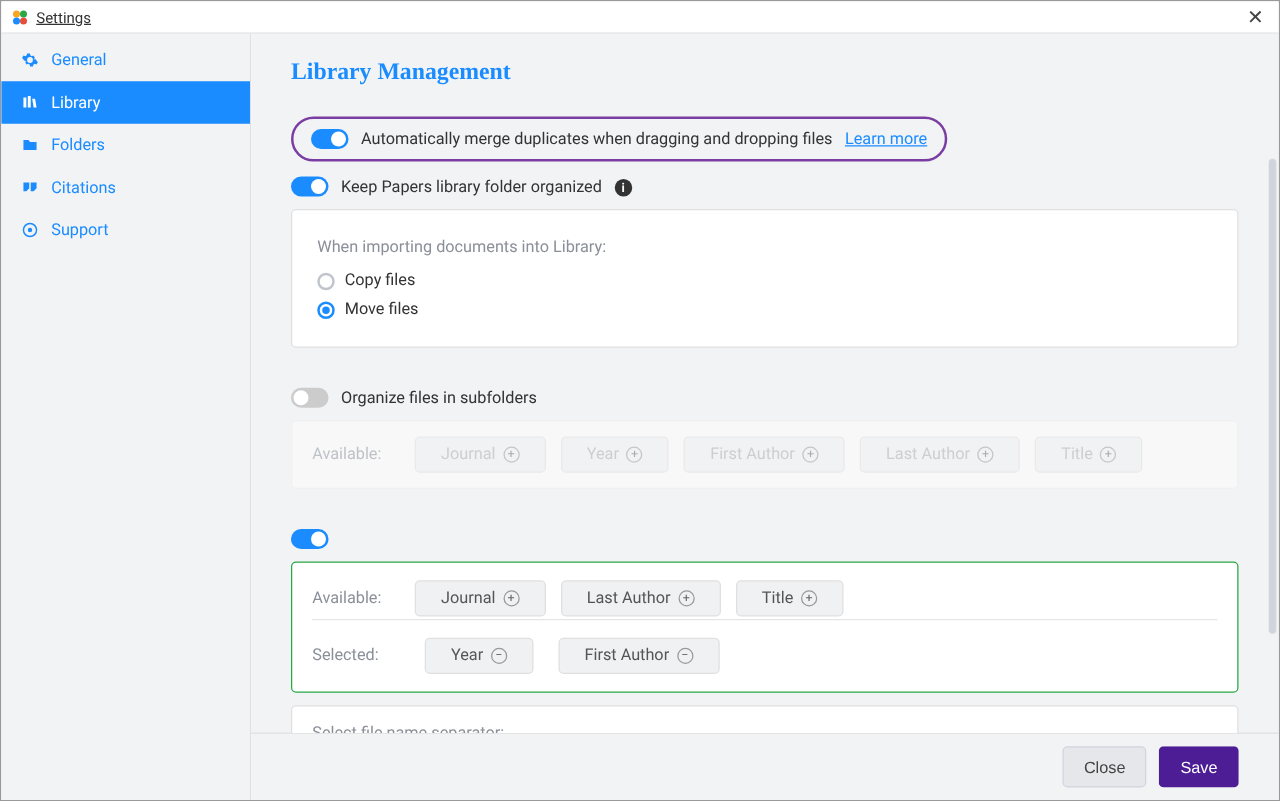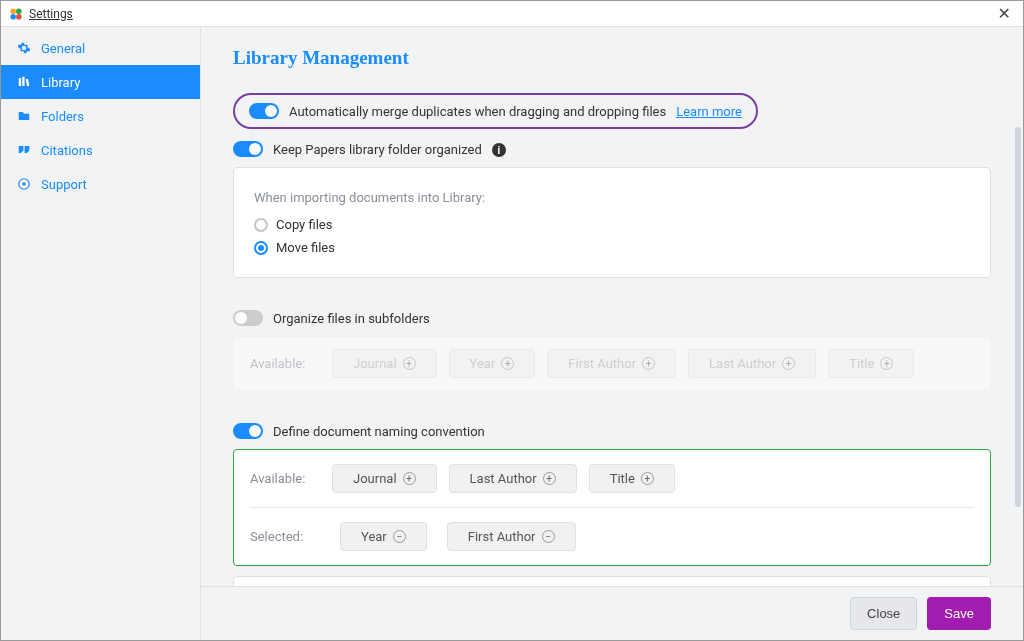--- a/index.html
+++ b/index.html
@@ -200,21 +200,21 @@
   .chips-panel.disabled .chip { cursor: default; color: #aaa; }
 
   .naming-panel {
     border: 1px solid #28a745;
     border-radius: 4px;
     background: #fff;
     padding: 14px 16px 14px 16px;
     margin-top: 10px;
   }
   .naming-row { display: flex; align-items: center; gap: 12px; flex-wrap: wrap; }
-  .naming-row + .naming-row { border-top: 1px solid #e5e5e5; margin-top: 14px; padding-top: 14px; gap: 20px; }
+  .naming-row + .naming-row { border-top: 1px solid #e5e5e5; margin-top: 2px; padding-top: 14px; gap: 20px; }
 
   .sep-panel {
     background: #fff;
     border: 1px solid #e0e0e0;
     border-radius: 4px;
     padding: 14px 16px;
     margin-top: 10px;
   }
   .sep-label { color: #8a8f98; margin-bottom: 10px; }
 
@@ -227,21 +227,21 @@
     background: #f2f3f5;
   }
   .btn {
     padding: 8px 16px;
     border-radius: 4px;
     font-size: 13px;
     cursor: pointer;
     border: 1px solid transparent;
   }
   .btn-close { background: #e5e7eb; color: #444; border-color: #d0d4dc; }
-  .btn-save { background: #a21caf; color: #fff; }
+  .btn-save { background: #4c1d95; color: #fff; }
 
   .scroll-indicator {
     position: absolute;
     right: 2px; top: 100px;
     width: 6px; height: 380px;
     background: #d0d4dc;
     border-radius: 3px;
   }
 </style>
 </head>
@@ -364,21 +364,20 @@
           </span>
         <span class="chip">
             <span>Title</span>
             <span class="plus">+</span>
           </span>
       </div>
 
       
       <div class="section-toggle">
         <span class="toggle"></span>
-        <span>Define document naming convention</span>
       </div>
       <div class="naming-panel">
         <div class="naming-row">
           <span class="chips-label">Available:</span>
           <span class="chip">
               <span>Journal</span>
               <span class="plus">+</span>
             </span>
           <span class="chip">
               <span>Last Author</span>

